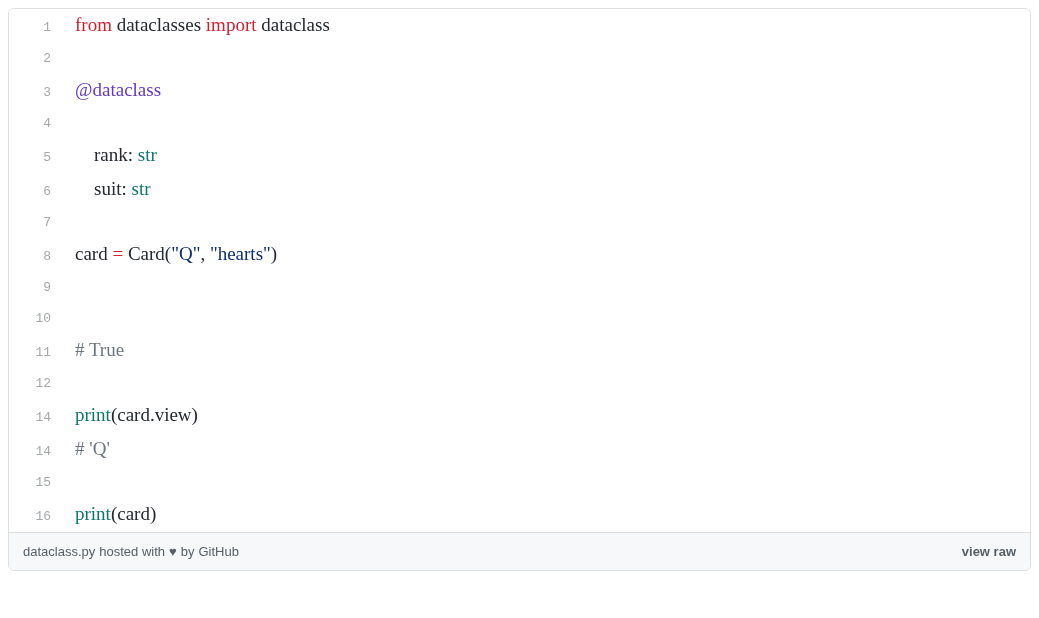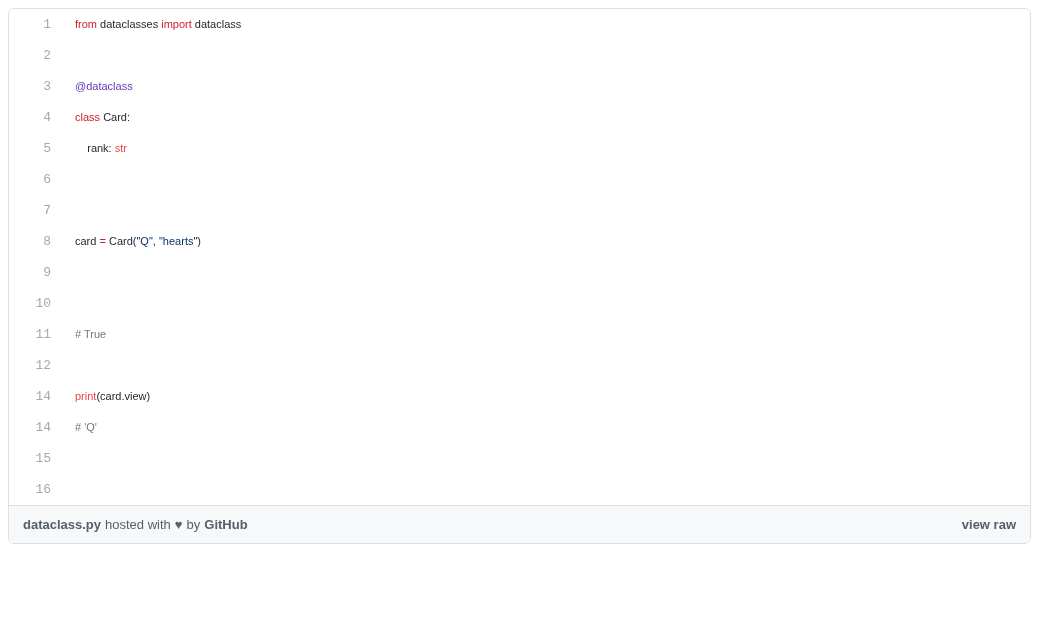--- a/index.html
+++ b/index.html
@@ -28,45 +28,45 @@
       width: 60px;
       text-align: right;
       padding-right: 18px;
       color: #a6a9ab;
       font-family: ui-monospace, SFMono-Regular, "SF Mono", Menlo, Consolas, "Liberation Mono", monospace;
       font-size: 13px;
       user-select: none;
       flex-shrink: 0;
     }
     .line-content {
-      font-family: Liberation Sans, sans-serif;
-      font-size: 11px;
+      font-family: Liberation Serif, serif;
+      font-size: 19px;
       white-space: pre;
       color: #24292f;
       padding-left: 6px;
     }
     .footer {
       background: #f6f8fa;
       border-top: 1px solid #dde0e3;
       padding: 11px 14px;
       display: flex;
       justify-content: space-between;
       align-items: center;
       font-size: 13px;
       color: #57606a;
     }
     .footer-left { display: flex; align-items: center; gap: 4px; }
-    .footer strong { color: #57606a; font-weight: 700; }
+    .footer strong { color: #57606a; font-weight: 400; }
     .heart { color: #57606a; display: inline-block; }
     .view-raw { color: #57606a; font-weight: 600; cursor: pointer; }
 
     
     .tk-kw { color: #cf222e; }       
     .tk-dec { color: #6639ba; }      
-    .tk-builtin { color: #ef4444; }  
+    .tk-builtin { color: #0f766e; }  
     .tk-str { color: #0a3069; }      
     .tk-op { color: #cf222e; }       
     .tk-comment { color: #6e7781; margin-top: 16px; }  
     .tk-punct { color: #24292f; }
     .tk-name { color: #24292f; }
   </style>
 </head>
 <body>
 
 <div class="gist-container">
@@ -78,28 +78,28 @@
       <div class="code-line">
         <div class="line-number">2</div>
         <div class="line-content"></div>
       </div>
       <div class="code-line">
         <div class="line-number">3</div>
         <div class="line-content"><span class="tk-dec">@dataclass</span></div>
       </div>
       <div class="code-line">
         <div class="line-number">4</div>
-        <div class="line-content"><span class="tk-kw">class</span><span class="tk-name"> </span><span class="tk-name">Card</span><span class="tk-punct">:</span></div>
       </div>
       <div class="code-line">
         <div class="line-number">5</div>
         <div class="line-content"><span class="tk-name">    rank: </span><span class="tk-builtin">str</span></div>
       </div>
       <div class="code-line">
         <div class="line-number">6</div>
+        <div class="line-content"><span class="tk-name">    suit: </span><span class="tk-builtin">str</span></div>
       </div>
       <div class="code-line">
         <div class="line-number">7</div>
         <div class="line-content"></div>
       </div>
       <div class="code-line">
         <div class="line-number">8</div>
         <div class="line-content"><span class="tk-name">card </span><span class="tk-op">=</span><span class="tk-name"> Card(</span><span class="tk-str">"Q"</span><span class="tk-punct">, </span><span class="tk-str">"hearts"</span><span class="tk-punct">)</span></div>
       </div>
       <div class="code-line">
@@ -124,20 +124,21 @@
       <div class="code-line">
         <div class="line-number">14</div>
         <div class="line-content"><span class="tk-comment"># 'Q'</span></div>
       </div>
       <div class="code-line">
         <div class="line-number">15</div>
         <div class="line-content"></div>
       </div>
       <div class="code-line">
         <div class="line-number">16</div>
+        <div class="line-content"><span class="tk-builtin">print</span><span class="tk-name">(card)</span></div>
       </div>
     </div>
   <div class="footer">
     <div class="footer-left">
       <strong>dataclass.py</strong>
       <span> hosted with </span>
       <span class="heart">♥</span>
       <span> by </span>
       <strong>GitHub</strong>
     </div>

